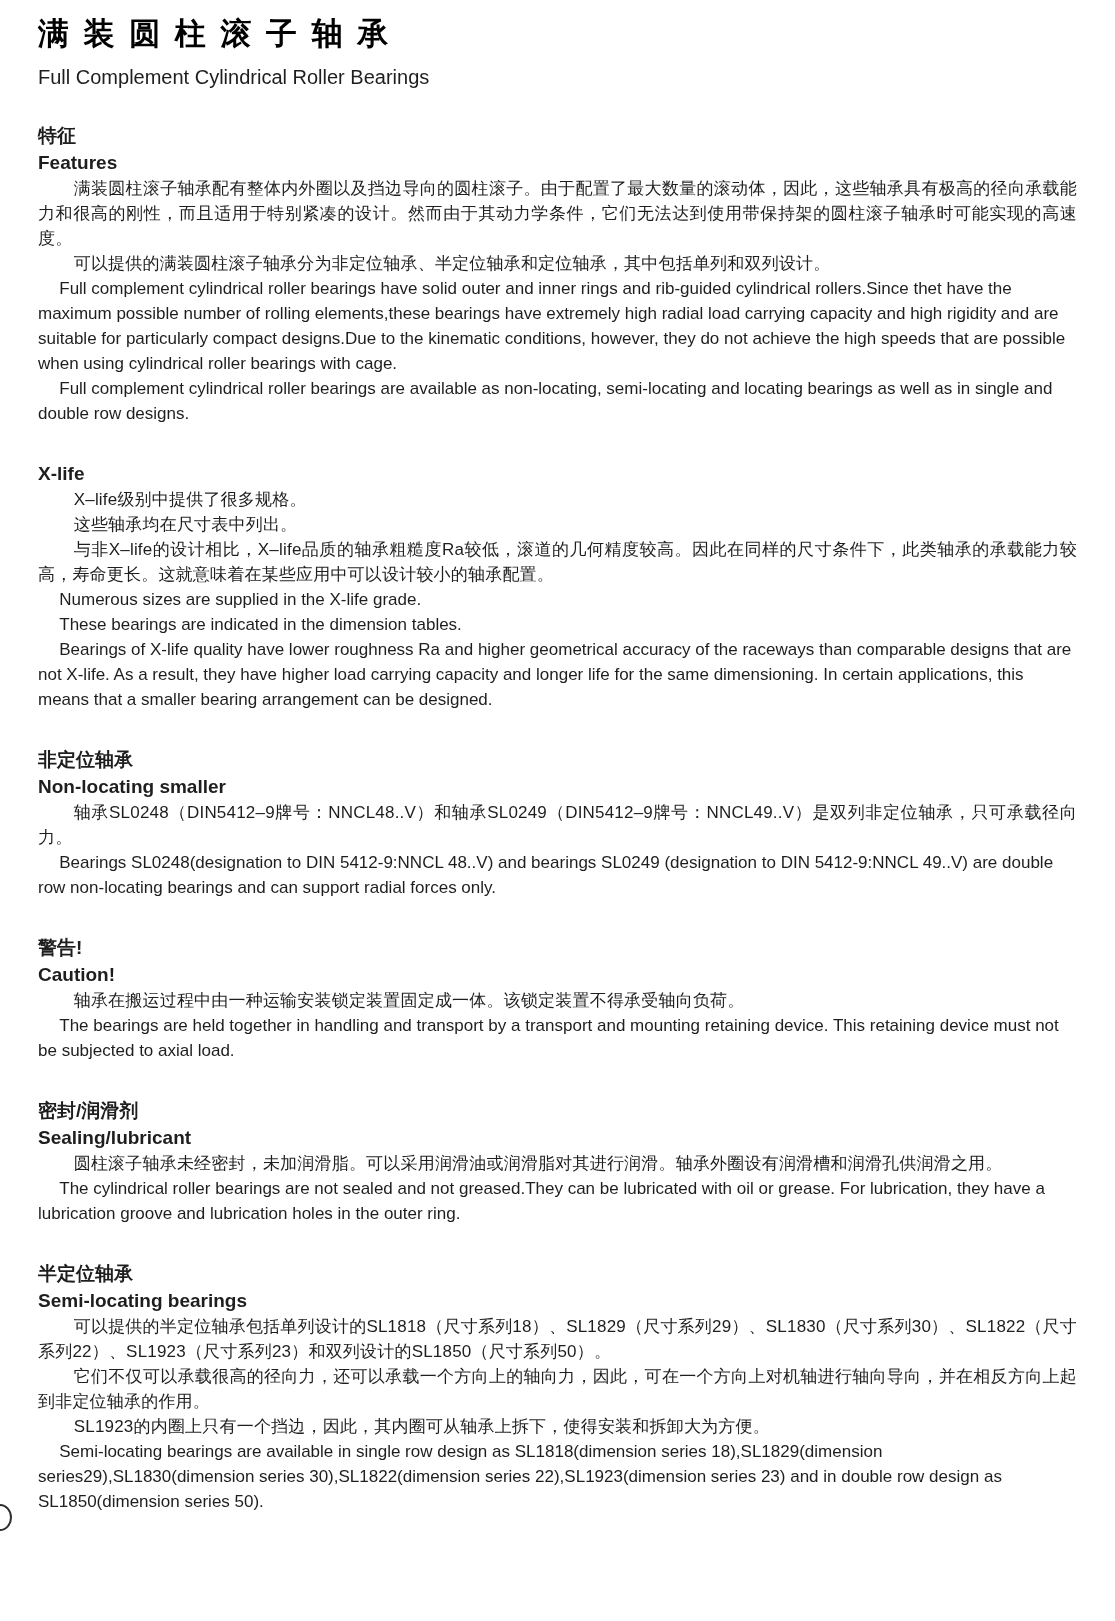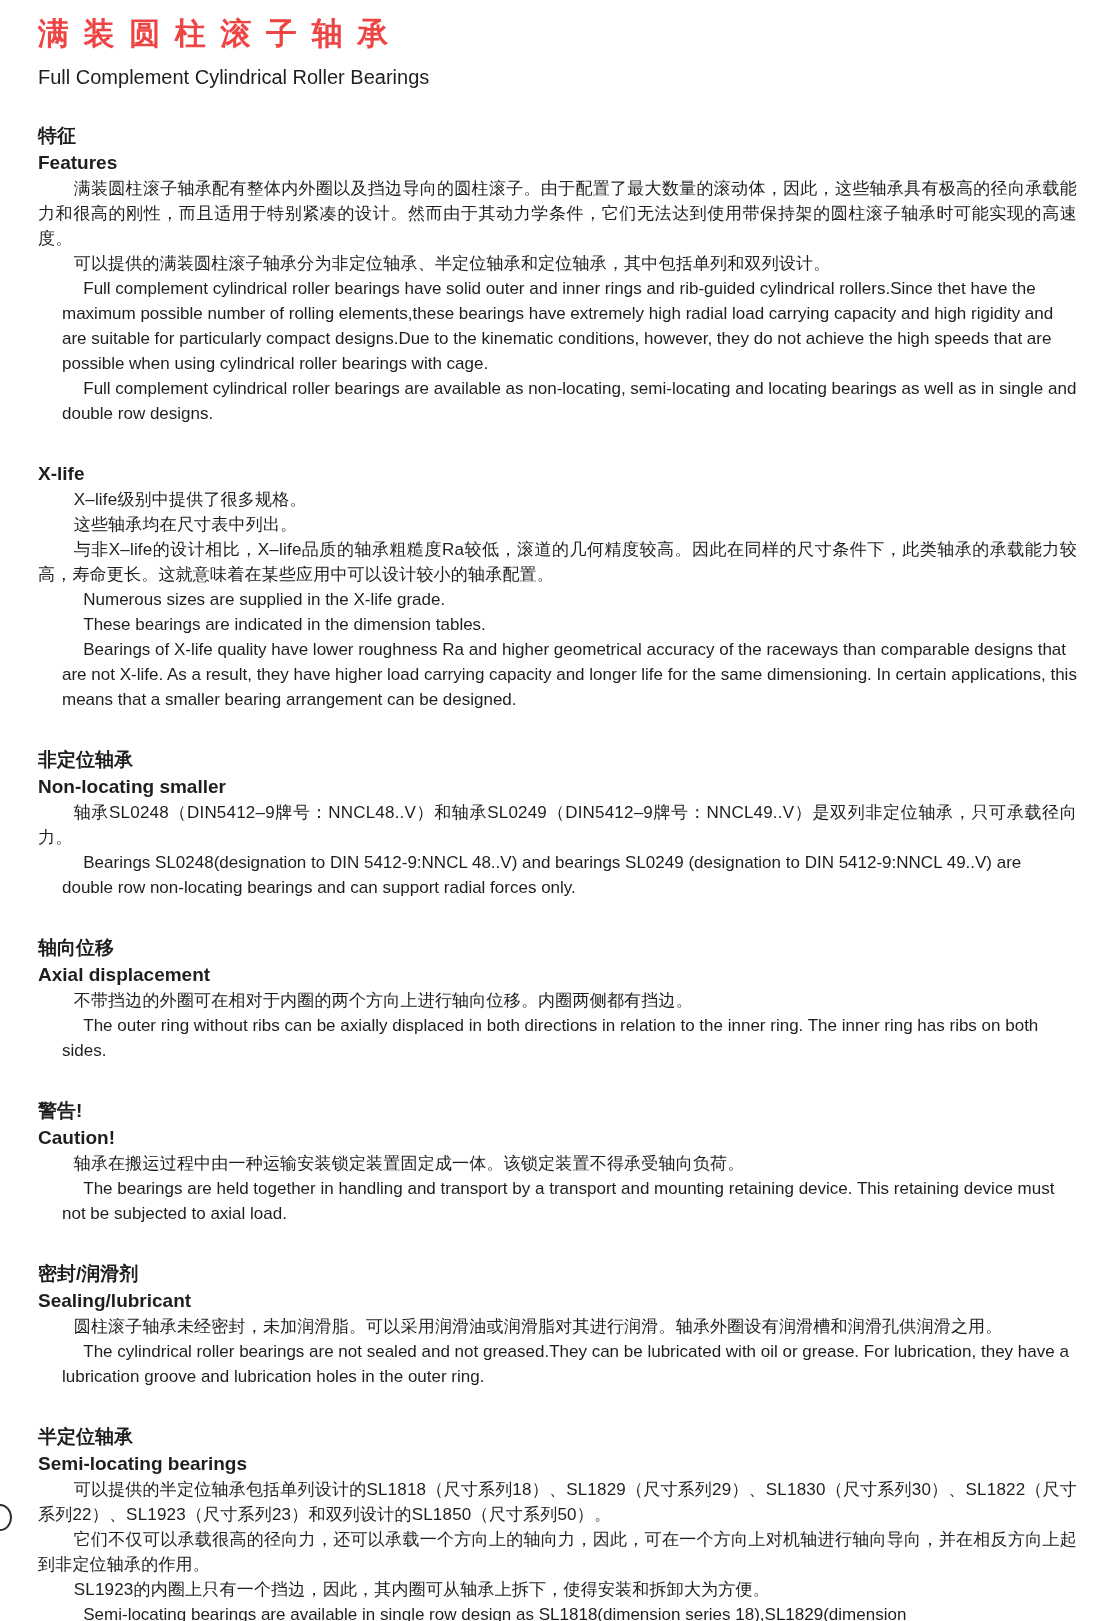--- a/index.html
+++ b/index.html
@@ -13,21 +13,21 @@
     font-family: "Liberation Sans", "DejaVu Sans", sans-serif;
     padding: 14px 38px 0 38px;
     overflow: hidden;
   }
   .title-zh {
     margin: 0;
     font-size: 31px;
     font-weight: 700;
     letter-spacing: 3px;
     line-height: 40px;
-    color: #ef4444;
+    color: #000000;
   }
   .subtitle-en {
     margin-top: 12px;
     font-size: 20px;
     line-height: 22px;
   }
   .sec { margin-top: 34px; }
   .h-zh, .h-en {
     font-size: 19px;
     line-height: 27px;
@@ -39,21 +39,20 @@
     font-size: 17px;
     line-height: 25px;
   }
   p.zh {
     text-indent: 2.1em;
     text-align: justify;
     letter-spacing: 0.2px;
   }
   p.en {
     text-indent: 1.25em;
-    margin-left: 24px;
   }
   .punch-mark {
     position: absolute;
     left: -12px;
     top: 1504px;
     width: 24px;
     height: 27px;
     border: 2.5px solid #2e2e2e;
     border-radius: 50%;
     background: #ffffff;
@@ -88,26 +87,20 @@
     <p class="en">Bearings of X-life quality have lower roughness Ra and higher geometrical accuracy of the raceways than comparable designs that are not X-life. As a result, they have higher load carrying capacity and longer life for the same dimensioning. In certain applications, this means that a smaller bearing arrangement can be designed.</p>
   </section>
 
   <section class="sec">
     <div class="h-zh">非定位轴承</div>
     <div class="h-en">Non-locating smaller</div>
     <p class="zh">轴承SL0248（DIN5412–9牌号：NNCL48..V）和轴承SL0249（DIN5412–9牌号：NNCL49..V）是双列非定位轴承，只可承载径向力。</p>
     <p class="en">Bearings SL0248(designation to DIN 5412-9:NNCL 48..V) and bearings SL0249 (designation to DIN 5412-9:NNCL 49..V) are double row non-locating bearings and can support radial forces only.</p>
   </section>
 
-  <section class="sec">
-    <div class="h-zh">轴向位移</div>
-    <div class="h-en">Axial displacement</div>
-    <p class="zh">不带挡边的外圈可在相对于内圈的两个方向上进行轴向位移。内圈两侧都有挡边。</p>
-    <p class="en">The outer ring without ribs can be axially displaced in both directions in relation to the inner ring. The inner ring has ribs on both sides.</p>
-  </section>
 
   <section class="sec">
     <div class="h-zh">警告!</div>
     <div class="h-en">Caution!</div>
     <p class="zh">轴承在搬运过程中由一种运输安装锁定装置固定成一体。该锁定装置不得承受轴向负荷。</p>
     <p class="en">The bearings are held together in handling and transport by a transport and mounting retaining device. This retaining device must not be subjected to axial load.</p>
   </section>
 
   <section class="sec">
     <div class="h-zh">密封/润滑剂</div>

